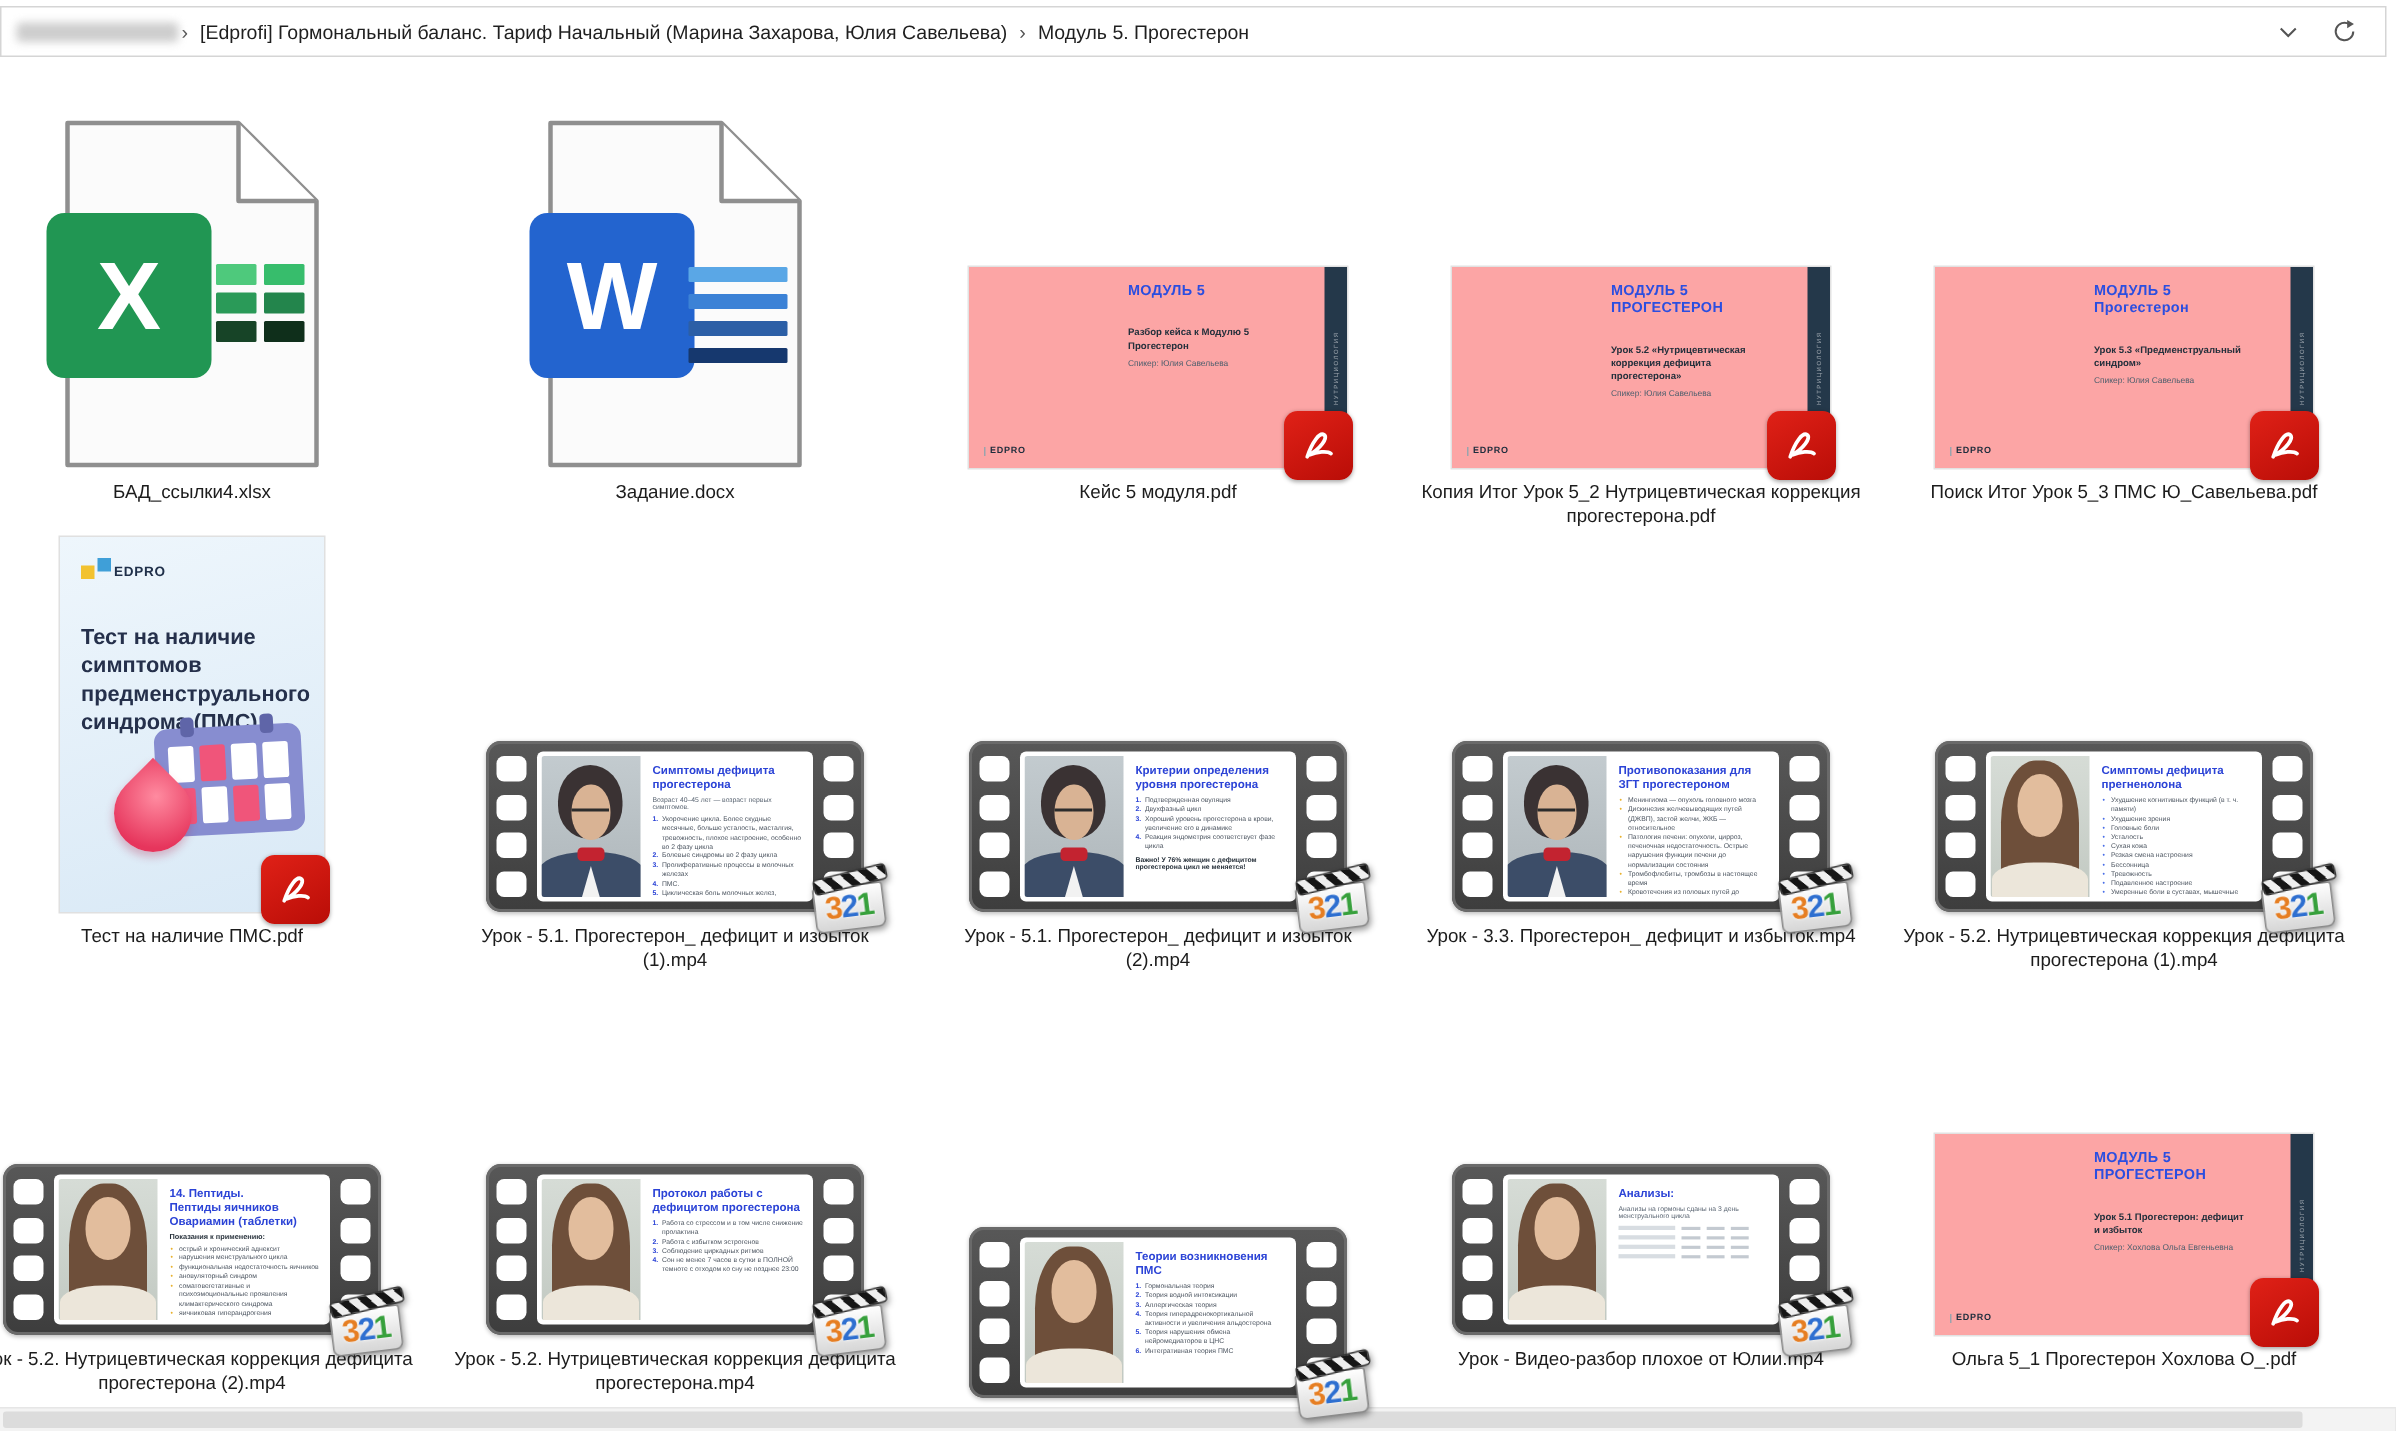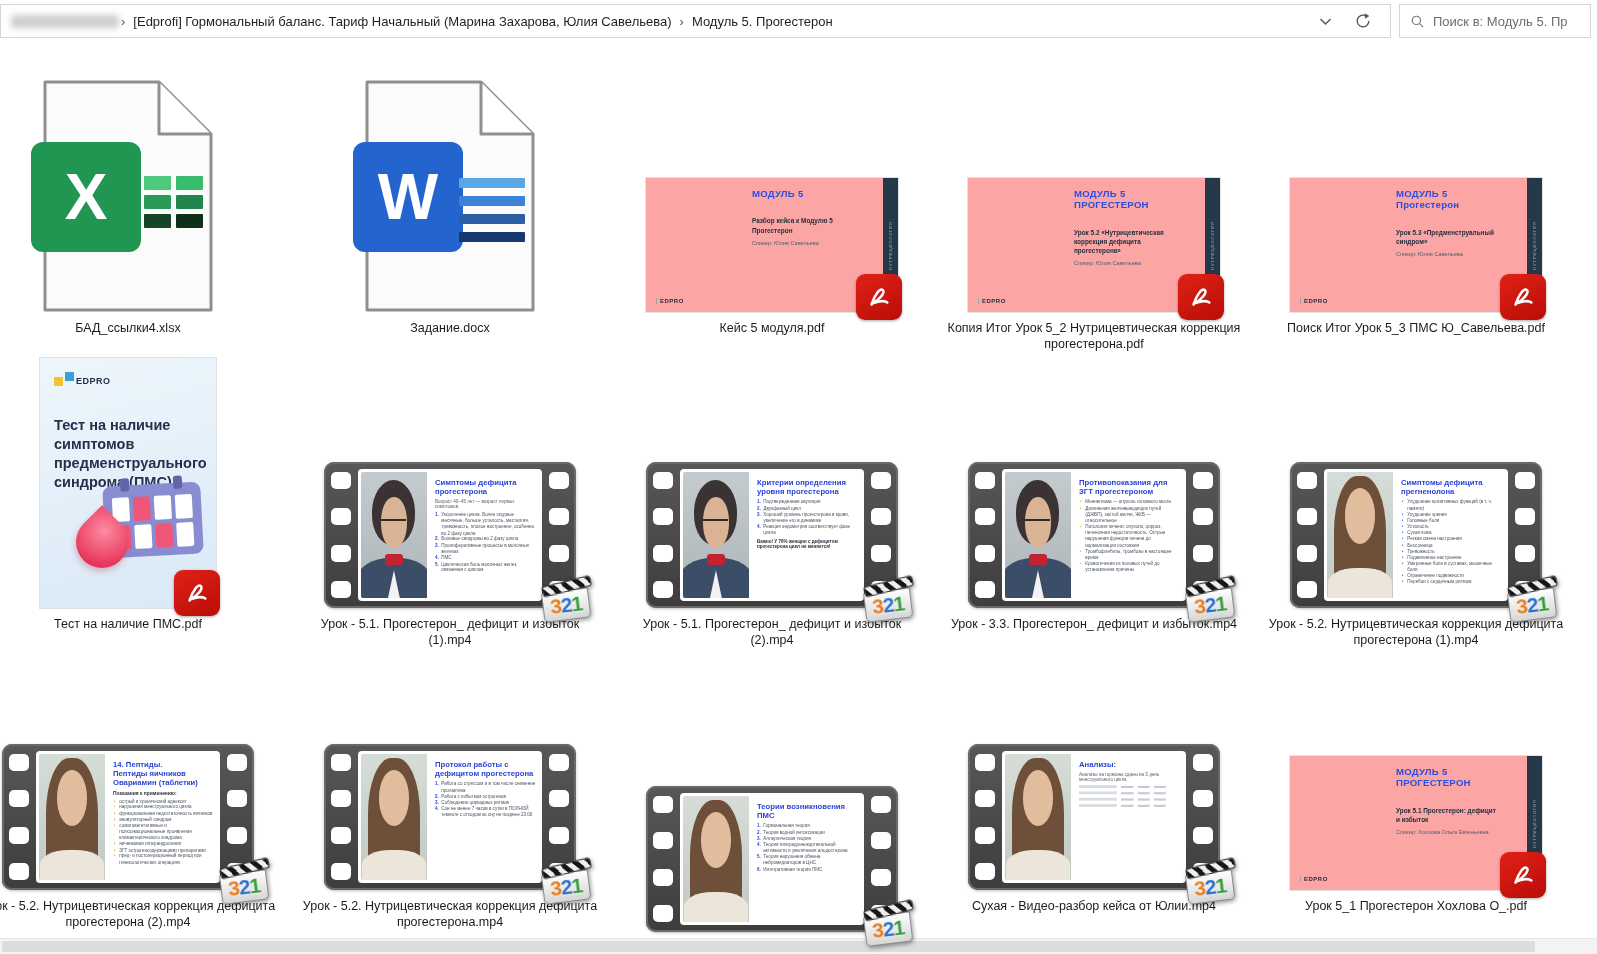--- a/index.html
+++ b/index.html
@@ -62,21 +62,21 @@
   .cv-brand { font-size:9px; font-weight:bold; color:#20304a; letter-spacing:.5px; }
   .cv-title { position:absolute; left:14px; top:58px; width:150px; font-size:14.5px; font-weight:bold; line-height:1.32; color:#25304b; }
   .cal { position:absolute; right:14px; bottom:52px; width:98px; height:72px; background:#878dd0; border-radius:9px; transform:rotate(-3deg); padding:12px 9px 8px; display:grid; grid-template-columns:repeat(4,1fr); gap:4px; }
   .cal i { display:block; background:#fff; border-radius:2px; }
   .cal i.pink { background:#f0557a; }
   .cal .knob { position:absolute; top:-7px; width:9px; height:13px; background:#5f65a8; border-radius:3px; }
   .cal .k1 { left:18%; } .cal .k2 { right:18%; }
   .drop { position:absolute; left:36px; bottom:40px; width:52px; height:52px; background:radial-gradient(circle at 38% 32%, #ff8ba0, #e6355c 72%); border-radius:0 50% 50% 50%; transform:rotate(45deg); box-shadow:2px 3px 6px rgba(180,40,80,.3); }
 
   
-  .film { position:relative; width:252px; height:146px; background:linear-gradient(#585858,#3d3d3d); border-radius:10px; box-shadow:inset 0 0 0 2px #6a6a6a, 0 1px 3px rgba(0,0,0,.25); }
+  .film { position:relative; width:252px; height:114px; background:linear-gradient(#585858,#3d3d3d); border-radius:10px; box-shadow:inset 0 0 0 2px #6a6a6a, 0 1px 3px rgba(0,0,0,.25); }
   .holes { position:absolute; top:6px; bottom:6px; width:34px; display:flex; flex-direction:column; justify-content:space-between; padding:4px 0; align-items:center; }
   .holes.left { left:0; } .holes.right { right:0; }
   .holes i { display:block; width:20px; height:17px; background:#fff; border-radius:5px; }
   .screen { position:absolute; left:34px; right:34px; top:7px; bottom:7px; background:#fff; border-radius:4px; padding:3px; }
   .still { width:100%; height:100%; border-radius:2px; overflow:hidden; display:flex; background:#fff; }
   .person { position:relative; width:37%; flex:0 0 37%; overflow:hidden; }
   .person i { position:absolute; display:block; }
   .pA { background:linear-gradient(#c3cbcf,#aeb6ba); }
   .pA .hair { top:6%; left:16%; width:66%; height:52%; background:#3a3233; border-radius:50% 50% 46% 46%; }
   .pA .face { top:20%; left:30%; width:40%; height:40%; background:#d9b394; border-radius:48%; }
@@ -127,27 +127,20 @@
     <span class="addr-icons">
       <svg width="13" height="10" viewBox="0 0 12 10">
           <polyline points="1,3 6,8 11,3" fill="none" stroke="#555" stroke-width="1.4"></polyline>
         </svg>
       <svg width="18" height="18" viewBox="0 0 20 20">
           <path d="M16.5 10 A6.5 6.5 0 1 1 13.5 4.5" fill="none" stroke="#555" stroke-width="1.5"></path>
           <polygon points="12,1.5 17,4.5 12,7.5" fill="#555"></polygon>
         </svg>
     </span>
   </div>
-  <div class="searchbox">
-    <svg width="15" height="15" viewBox="0 0 20 20">
-        <circle cx="8.5" cy="8.5" r="5.5" fill="none" stroke="#777" stroke-width="1.6"></circle>
-        <line x1="12.8" y1="12.8" x2="17.5" y2="17.5" stroke="#777" stroke-width="1.6"></line>
-      </svg>
-    <span>Поиск в: Модуль 5. Пр</span>
-  </div>
 </div>
 
 <div class="grid">
     <div class="file-item">
       <div class="docicon">
         <svg class="page" width="170" height="232" viewBox="0 0 170 232">
           <path d="M2 2 H116 L168 54 V230 H2 Z" fill="#fbfbfb" stroke="#8f8f8f" stroke-width="3" stroke-linejoin="round"></path>
           <path d="M116 2 V54 H168" fill="#fff" stroke="#8f8f8f" stroke-width="3" stroke-linejoin="round"></path>
         </svg>
         <div class="tile xl">X</div>
@@ -676,21 +669,21 @@
         </div>
         <div class="mpc">
           <div class="mpc-board"></div>
           <div class="mpc-body">
             <span class="m3">3</span>
             <span class="m2">2</span>
             <span class="m1">1</span>
           </div>
         </div>
       </div>
-      <div class="file-label">Сухая - Видео-разбор кейса от Юлии.mp4</div>
+      <div class="file-label">Урок - Видео-разбор плохое от Юлии.mp4</div>
     </div>
     <div class="file-item">
       <div class="pdfthumb">
         <div class="slide">
           <div class="s-text">
             <div class="s-title">МОДУЛЬ 5 ПРОГЕСТЕРОН</div>
             <div class="s-sub">Урок 5.1 Прогестерон: дефицит и избыток</div>
             <div class="s-speaker">Спикер: Хохлова Ольга Евгеньевна</div>
           </div>
           <div class="s-brand">EDPRO</div>
@@ -699,19 +692,19 @@
           <div class="s-band">
             <span>НУТРИЦИОЛОГИЯ</span>
           </div>
         </div>
         <div class="pdfbadge">
           <svg width="30" height="30" viewBox="0 0 36 36">
             <path d="M9 27 C13 15 19 7 22.5 9.5 C26 12 19 21 10.5 25.5 C17 23 25 22 28 24.5" fill="none" stroke="#fff" stroke-width="3" stroke-linecap="round" stroke-linejoin="round"></path>
           </svg>
         </div>
       </div>
-      <div class="file-label">Урок 5_1 Прогестерон Хохлова О_.pdf</div>
+      <div class="file-label">Ольга 5_1 Прогестерон Хохлова О_.pdf</div>
     </div>
   </div>
 
 <div class="hscroll">
   <div class="hthumb"></div>
 </div>
 
 </body></html>

